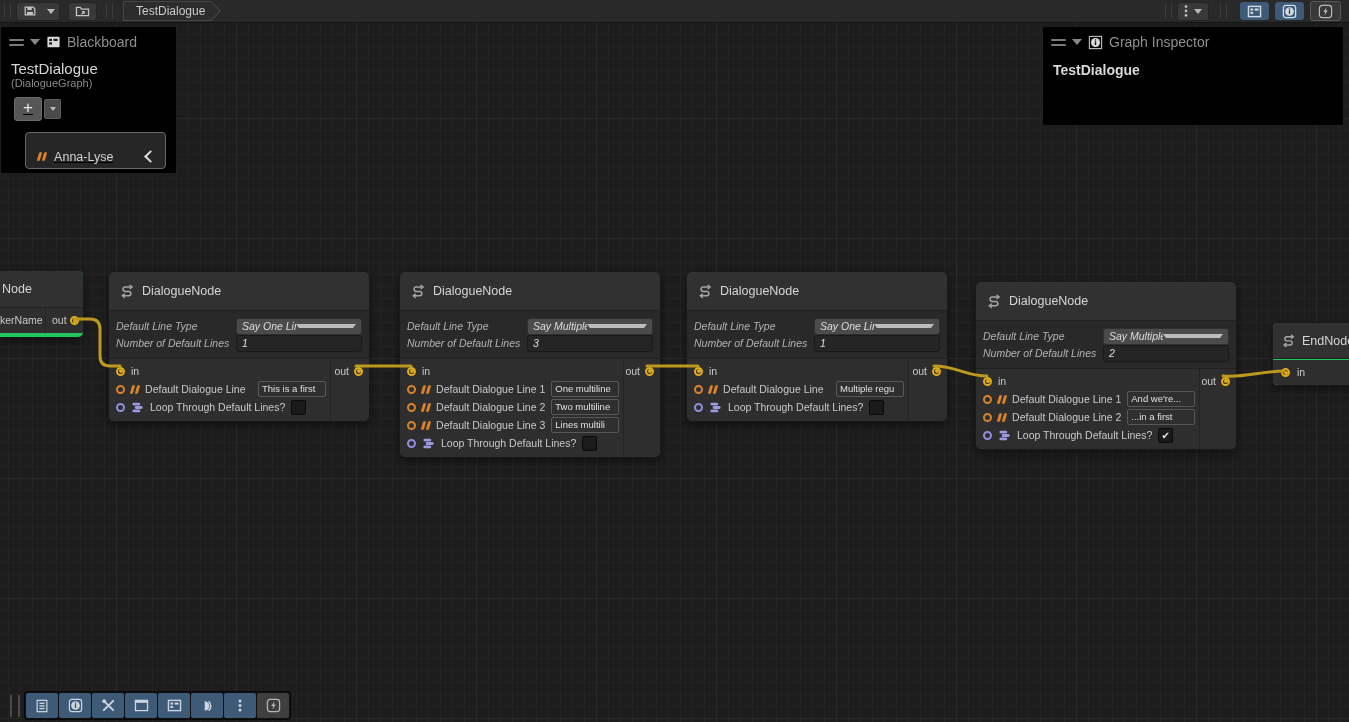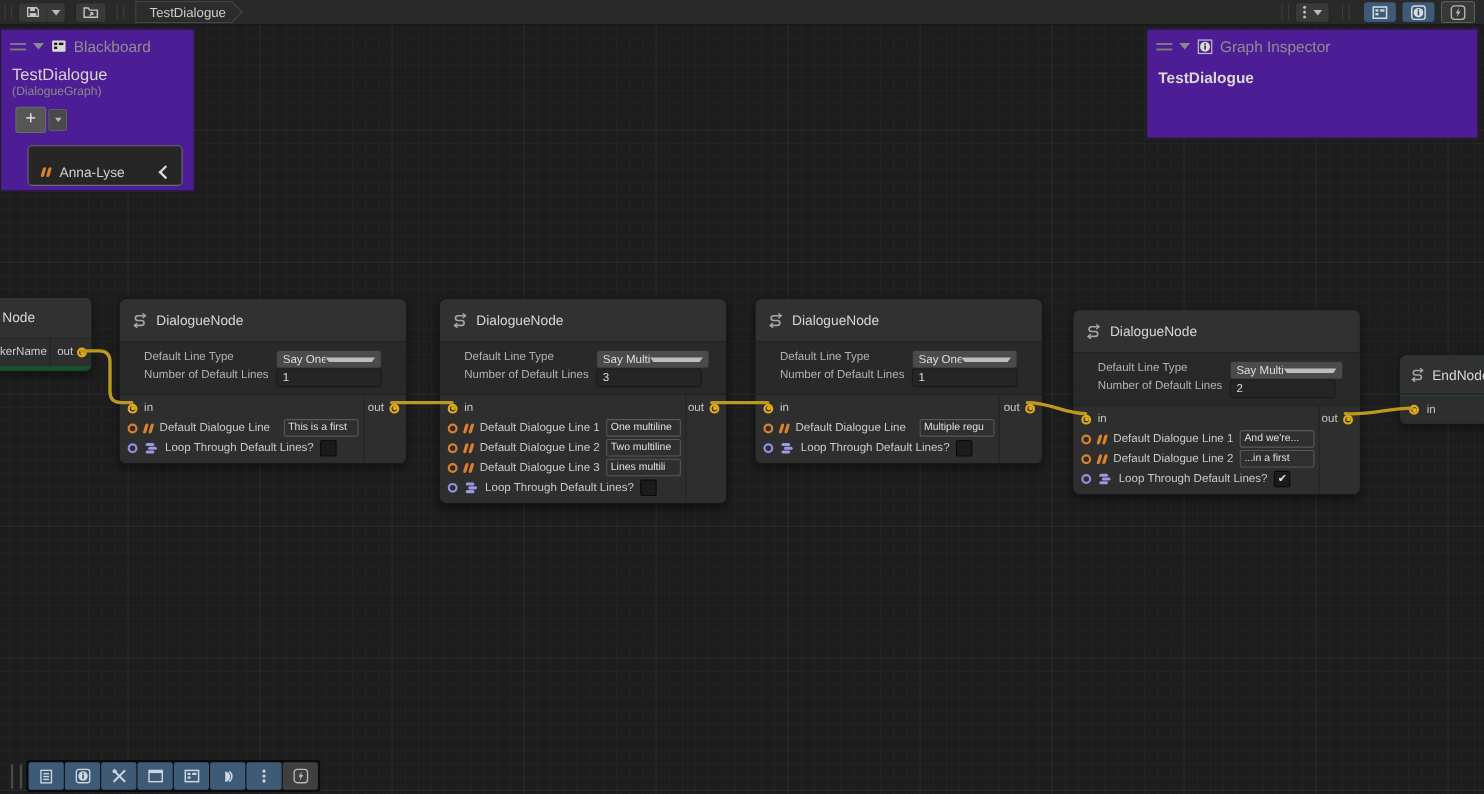--- a/index.html
+++ b/index.html
@@ -30,21 +30,21 @@
     background:#2c2c2c;border:1px solid #454545;border-right:none;color:#cccccc;font-size:12px;z-index:1;}
   .tab::after{content:"";position:absolute;right:-7px;top:1.6px;width:13px;height:13px;
     background:#2c2c2c;border-top:1px solid #454545;border-right:1px solid #454545;
     transform:rotate(45deg);z-index:-1;}
   .spacer{flex:1;}
   .toggle{width:29px;height:18px;border-radius:3px;display:flex;align-items:center;
     justify-content:center;margin:0 3px;cursor:pointer;}
   .toggle.on{background:#3d5a77;}
   .toggle.off{background:#383838;border:1px solid #5a5a5a;}
   
-  .panel{position:absolute;background:#4c1d95;border:1px solid #1f1f1f;z-index:20;}
+  .panel{position:absolute;background:#000000;border:1px solid #1f1f1f;z-index:20;text-decoration:underline;}
   .panel-head{display:flex;align-items:center;gap:6px;padding:7px 8px 4px 8px;}
   .grip{display:flex;flex-direction:column;gap:3px;cursor:grab;}
   .grip i{display:block;width:15px;height:2px;background:#7a7a7a;border-radius:1px;}
   .tri{width:0;height:0;border-left:5px solid transparent;border-right:5px solid transparent;
     border-top:6px solid #8a8a8a;cursor:pointer;}
   .panel-title{color:#8f8f8f;font-size:14px;}
   .bb-name{color:#d6d6d6;font-size:15px;padding:6px 10px 0 10px;}
   .bb-type{color:#8a8a8a;font-size:11px;padding:0 10px;}
   .add-row{display:flex;align-items:center;padding:8px 0 0 13px;}
   .add-btn{width:26px;height:22px;background:#565656;border:1px solid #6b6b6b;border-radius:3px;
@@ -62,21 +62,21 @@
   .quote{display:inline-flex;gap:2.5px;transform:skewX(-16deg);}
   .quote i{display:block;width:3.2px;height:10px;background:#d9822b;border-radius:1.6px;}
   .quote.small i{width:2.8px;height:9px;}
   
   .node{position:absolute;width:260px;background:#2e2e2e;border:1px solid #191919;
     border-radius:6px;box-shadow:0 4px 8px rgba(0,0,0,.4);z-index:5;}
   .node-head{display:flex;align-items:center;gap:7px;height:38px;padding:0 10px;
     background:#313131;border-radius:6px 6px 0 0;border-bottom:1px solid #212121;}
   .node-title{color:#d6d6d6;font-size:12.5px;}
   .node-fields{background:#292929;padding:6px 7px;border-bottom:1px solid #212121;}
-  .f-row{display:flex;height:16px;margin:1px 15px;}
+  .f-row{display:flex;align-items:center;height:16px;margin:1px 0;font-style:italic;}
   .f-label{flex:0 0 120px;font-size:10.5px;color:#b2b2b2;}
   .dropdown{flex:1;height:15px;background:#4b4b4b;border:1px solid #303030;border-radius:3px;
     display:flex;align-items:center;padding:0 5px;cursor:pointer;}
   .dropdown span{flex:1;font-size:10.5px;color:#dedede;white-space:nowrap;overflow:hidden;}
   .dd-caret{width:0;height:0;border-left:3.5px solid transparent;border-right:3.5px solid transparent;
     border-top:4px solid #bcbcbc;}
   .textfield{flex:1;height:15px;background:#252525;border:1px solid #1a1a1a;border-radius:3px;
     font-size:10.5px;color:#dedede;line-height:15px;padding:0 5px;cursor:text;}
   .ports{display:flex;background:#2e2e2e;border-radius:0 0 6px 6px;}
   .ports-left{flex:1;padding:3px 0 5px 0;}
@@ -88,21 +88,21 @@
     border-radius:50%;}
   .p-label{font-size:10.5px;color:#c9c9c9;white-space:nowrap;}
   .p-value{margin-left:auto;margin-right:4px;width:60px;height:14px;background:#2f2f2f;
     border:1px solid #585858;border-radius:2px;font-size:9.5px;color:#e0e0e0;line-height:14px;
     padding:0 3px;white-space:nowrap;overflow:hidden;cursor:text;}
   .checkbox{width:13px;height:13px;background:#1b1b1b;border:1px solid #0a0a0a;border-radius:2px;
     color:#e8e8e8;font-size:10px;line-height:13px;text-align:center;cursor:pointer;}
   .out-row{display:flex;align-items:center;justify-content:flex-end;height:18px;
     padding-right:6px;gap:5px;}
   
-  .pnode{position:absolute;background:#14532d;border:1px solid #191919;border-radius:6px;
+  .pnode{position:absolute;background:#22c55e;border:1px solid #191919;border-radius:6px;
     box-shadow:0 4px 8px rgba(0,0,0,.4);z-index:5;overflow:hidden;}
   
   .wires{position:absolute;left:0;top:0;z-index:10;pointer-events:none;}
   .wires path{stroke:#bd9a1d;stroke-width:3;fill:none;stroke-linecap:round;}
   
   .botbar{position:absolute;left:10px;top:691px;display:flex;align-items:center;z-index:30;}
   .bot-grip{width:6px;height:22px;margin-right:4px;
     border-left:2px solid #4a4a4a;border-right:2px solid #4a4a4a;}
   .bot-group{display:flex;background:#0f0f0f;border:1px solid #0a0a0a;border-radius:3px;padding:1px;gap:1px;}
   .bot-btn{width:32px;height:25px;background:#3d5a77;border-radius:2px;display:flex;

